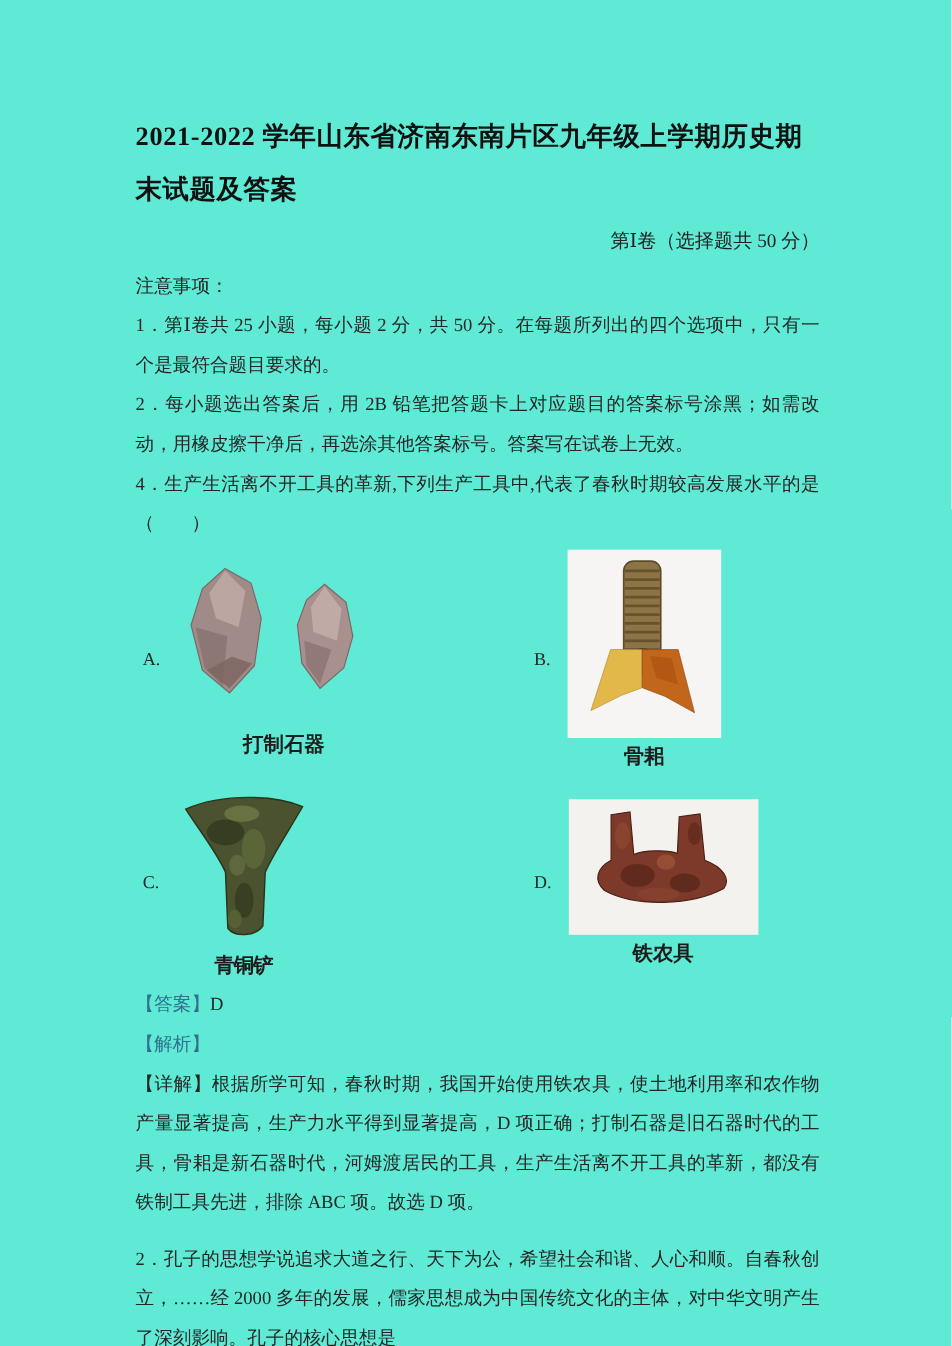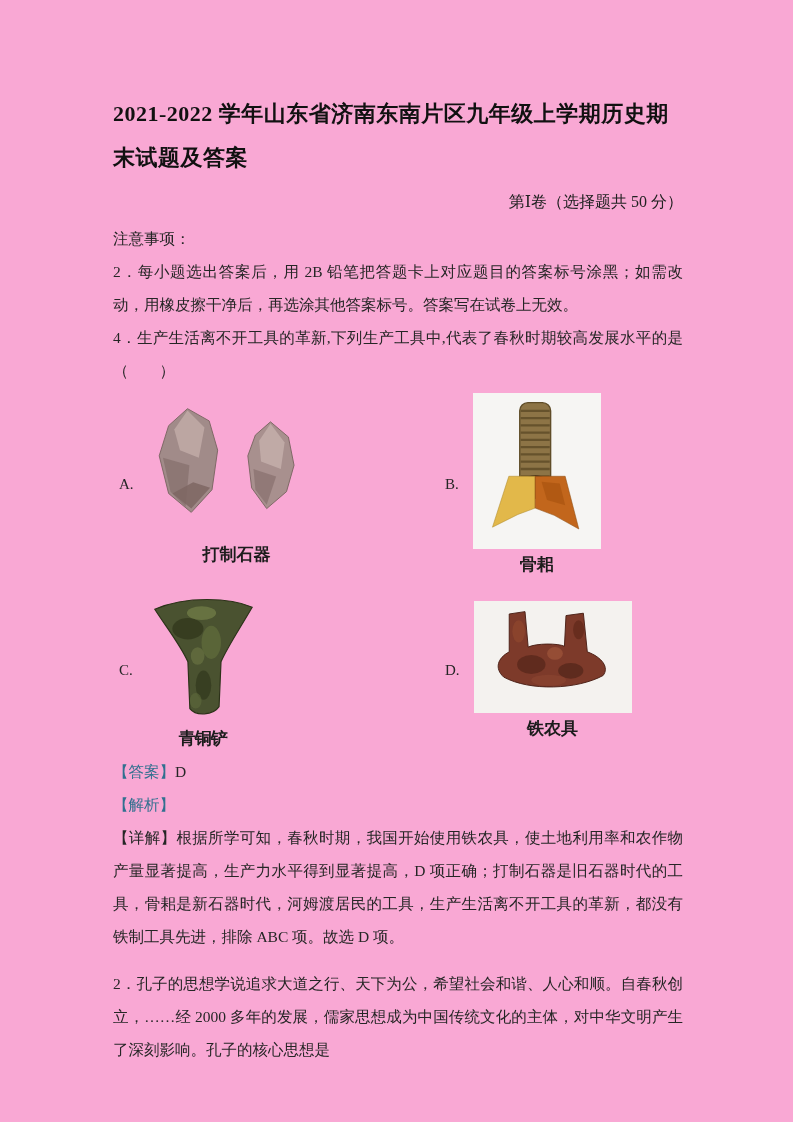--- a/index.html
+++ b/index.html
@@ -6,21 +6,21 @@
   html, body { background: #ffffff; }
   body {
     font-family: "Liberation Serif", "DejaVu Serif", serif;
     color: #262626;
   }
   .page {
     position: relative;
     width: 793px;
     height: 1122px;
     margin: 0 auto;
-    background: #f9a8d4;
+    background: #5eead4;
     padding: 92px 110px 40px 113px;
     overflow: hidden;
   }
   .doc-title {
     font-size: 22px;
     font-weight: bold;
     line-height: 44px;
     color: #111111;
     letter-spacing: 0.5px;
   }
@@ -101,20 +101,21 @@
 </head>
 <body>
 
 <div class="page">
 
   <h1 class="doc-title">2021-2022 学年山东省济南东南片区九年级上学期历史期末试题及答案</h1>
 
   <div class="section-heading">第Ⅰ卷（选择题共 50 分）</div>
 
   <p class="body-par notes-heading">注意事项：</p>
+  <p class="body-par">1．第Ⅰ卷共 25 小题，每小题 2 分，共 50 分。在每题所列出的四个选项中，只有一个是最符合题目要求的。</p>
   <p class="body-par">2．每小题选出答案后，用 2B 铅笔把答题卡上对应题目的答案标号涂黑；如需改动，用橡皮擦干净后，再选涂其他答案标号。答案写在试卷上无效。</p>
 
   <p class="body-par question-par">4．生产生活离不开工具的革新,下列生产工具中,代表了春秋时期较高发展水平的是（　　）</p>
 
   <div class="options-grid">
 
     <div class="option-cell cell-a">
       <span class="opt-label">A.</span>
       <div class="figure">
         <span>

